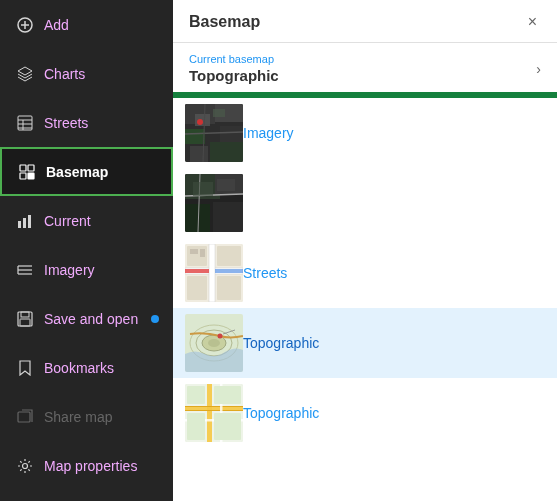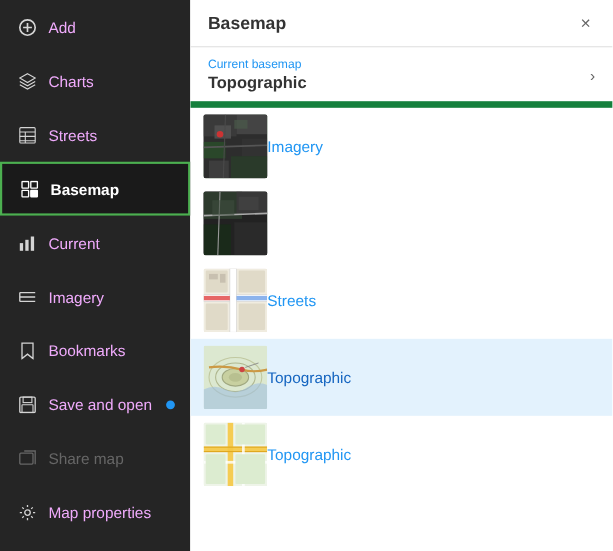--- a/index.html
+++ b/index.html
@@ -256,36 +256,36 @@
         <line x1="1" y1="12" x2="15" y2="12" stroke="#d4d4d4" stroke-width="1.2"></line>
         <line x1="1" y1="4" x2="1" y2="12" stroke="#d4d4d4" stroke-width="1.2"></line>
       </svg>
     </span>
     <span>Imagery</span>
   </div>
 
   <div class="sidebar-item">
     <span class="icon">
       <svg viewBox="0 0 16 16" xmlns="http://www.w3.org/2000/svg">
-        <path d="M3 1 h10 v14 l-5-4 -5 4 Z" stroke="#d4d4d4" stroke-width="1.2" fill="none"></path>
-      </svg>
-    </span>
-    <span>Bookmarks</span>
-  </div>
-
-  <div class="sidebar-item">
-    <span class="icon">
-      <svg viewBox="0 0 16 16" xmlns="http://www.w3.org/2000/svg">
         <rect x="1" y="1" width="14" height="14" rx="1" stroke="#d4d4d4" stroke-width="1.2" fill="none"></rect>
         <rect x="4" y="1" width="8" height="5" stroke="#d4d4d4" stroke-width="1" fill="none"></rect>
         <rect x="3" y="8" width="10" height="7" rx="0.5" stroke="#d4d4d4" stroke-width="1" fill="none"></rect>
       </svg>
     </span>
     <span>Save and open</span>
     <span class="dot-badge"></span>
+  </div>
+
+  <div class="sidebar-item">
+    <span class="icon">
+      <svg viewBox="0 0 16 16" xmlns="http://www.w3.org/2000/svg">
+        <path d="M3 1 h10 v14 l-5-4 -5 4 Z" stroke="#d4d4d4" stroke-width="1.2" fill="none"></path>
+      </svg>
+    </span>
+    <span>Bookmarks</span>
   </div>
 
   <div class="sidebar-item disabled">
     <span class="icon">
       <svg viewBox="0 0 16 16" xmlns="http://www.w3.org/2000/svg">
         <rect x="1" y="3" width="12" height="10" rx="1" stroke="#666" stroke-width="1.2" fill="none"></rect>
         <path d="M5 1 h10 v12" stroke="#666" stroke-width="1.2" fill="none"></path>
       </svg>
     </span>
     <span>Share map</span>

